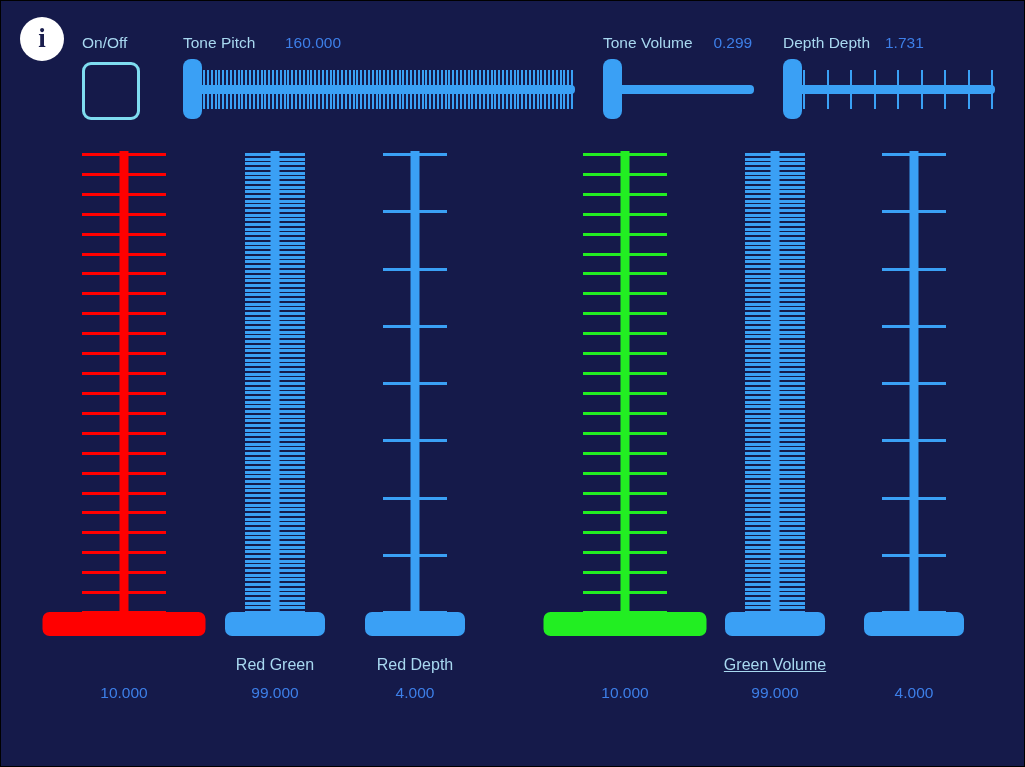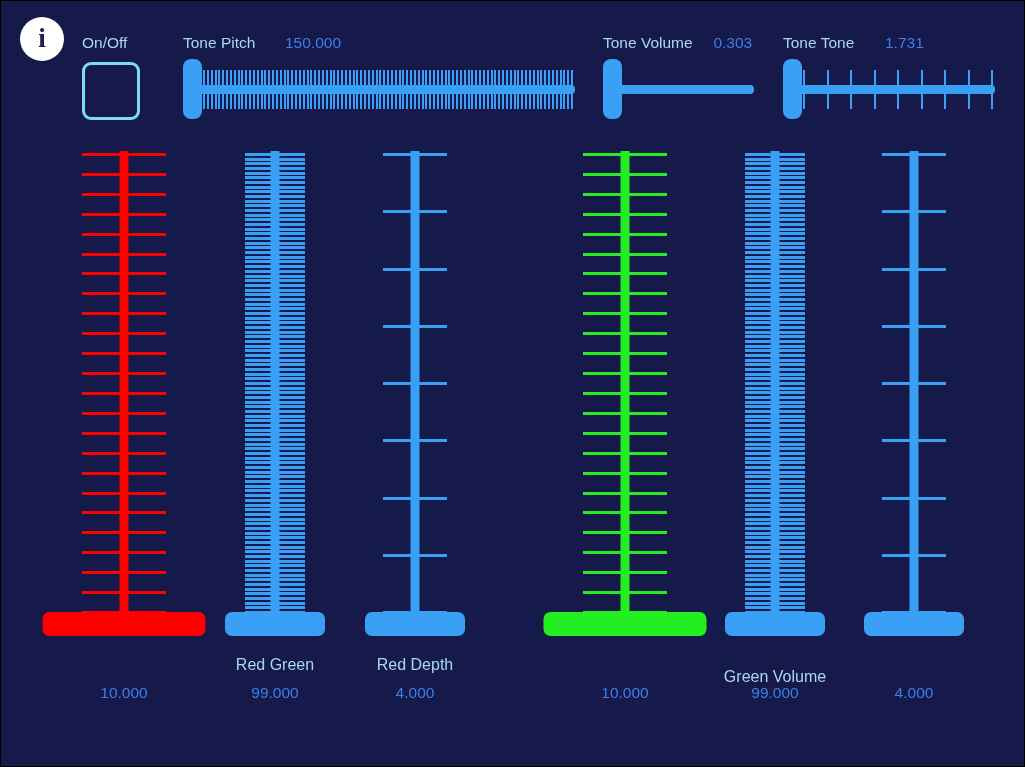--- a/index.html
+++ b/index.html
@@ -176,21 +176,21 @@
 
   <div id="info-icon">
     <span>i</span>
   </div>
 
   <div class="top-label" style="left:81px; top:33px;">On/Off</div>
   <div id="onoff-box"></div>
 
   <div id="top-slider-host">
       <div class="top-label" style="left: 182px; top: 33px;">Tone Pitch</div>
-      <div class="top-value" style="left: 284px; top: 33px;">150.000</div>
+      <div class="top-value" style="left: 284px; top: 33px;">160.000</div>
       <div class="hslider" style="left: 182px; top: 58px; width: 392px;">
         <div class="h-track" style="width: 392px; background: rgb(58, 160, 245);"></div>
         <div class="h-ticks">
           <div class="h-tick up" style="left: 20px; background: rgb(58, 160, 245);"></div>
           <div class="h-tick down" style="left: 20px; background: rgb(58, 160, 245);"></div>
           <div class="h-tick up" style="left: 23.8333px; background: rgb(58, 160, 245);"></div>
           <div class="h-tick down" style="left: 23.8333px; background: rgb(58, 160, 245);"></div>
           <div class="h-tick up" style="left: 27.6667px; background: rgb(58, 160, 245);"></div>
           <div class="h-tick down" style="left: 27.6667px; background: rgb(58, 160, 245);"></div>
           <div class="h-tick up" style="left: 31.5px; background: rgb(58, 160, 245);"></div>
@@ -378,26 +378,26 @@
           <div class="h-tick up" style="left: 380.333px; background: rgb(58, 160, 245);"></div>
           <div class="h-tick down" style="left: 380.333px; background: rgb(58, 160, 245);"></div>
           <div class="h-tick up" style="left: 384.167px; background: rgb(58, 160, 245);"></div>
           <div class="h-tick down" style="left: 384.167px; background: rgb(58, 160, 245);"></div>
           <div class="h-tick up" style="left: 388px; background: rgb(58, 160, 245);"></div>
           <div class="h-tick down" style="left: 388px; background: rgb(58, 160, 245);"></div>
         </div>
         <div class="h-knob" style="left: 0px; background: rgb(58, 160, 245);"></div>
       </div>
       <div class="top-label" style="left: 602px; top: 33px;">Tone Volume</div>
-      <div class="top-value" style="left: 712.4px; top: 33px;">0.303</div>
+      <div class="top-value" style="left: 712.4px; top: 33px;">0.299</div>
       <div class="hslider" style="left: 602px; top: 58px; width: 151px;">
         <div class="h-track" style="width: 151px; background: rgb(58, 160, 245);"></div>
         <div class="h-knob" style="left: 0px; background: rgb(58, 160, 245);"></div>
       </div>
-      <div class="top-label" style="left: 782px; top: 33px;">Tone Tone</div>
+      <div class="top-label" style="left: 782px; top: 33px;">Depth Depth</div>
       <div class="top-value" style="left: 884px; top: 33px;">1.731</div>
       <div class="hslider" style="left: 782px; top: 58px; width: 212px;">
         <div class="h-track" style="width: 212px; background: rgb(58, 160, 245);"></div>
         <div class="h-ticks">
           <div class="h-tick up" style="left: 20px; background: rgb(58, 160, 245);"></div>
           <div class="h-tick down" style="left: 20px; background: rgb(58, 160, 245);"></div>
           <div class="h-tick up" style="left: 43.5px; background: rgb(58, 160, 245);"></div>
           <div class="h-tick down" style="left: 43.5px; background: rgb(58, 160, 245);"></div>
           <div class="h-tick up" style="left: 67px; background: rgb(58, 160, 245);"></div>
           <div class="h-tick down" style="left: 67px; background: rgb(58, 160, 245);"></div>
@@ -966,21 +966,21 @@
             <div class="v-tick right" style="top: 445.98px; width: 26px; right: 55px; background: rgb(58, 160, 245);"></div>
             <div class="v-tick left" style="top: 450.653px; width: 26px; left: 55px; background: rgb(58, 160, 245);"></div>
             <div class="v-tick right" style="top: 450.653px; width: 26px; right: 55px; background: rgb(58, 160, 245);"></div>
             <div class="v-tick left" style="top: 455.327px; width: 26px; left: 55px; background: rgb(58, 160, 245);"></div>
             <div class="v-tick right" style="top: 455.327px; width: 26px; right: 55px; background: rgb(58, 160, 245);"></div>
             <div class="v-tick left" style="top: 460px; width: 26px; left: 55px; background: rgb(58, 160, 245);"></div>
             <div class="v-tick right" style="top: 460px; width: 26px; right: 55px; background: rgb(58, 160, 245);"></div>
           </div>
           <div class="v-knob" style="width: 100px; background: rgb(58, 160, 245);"></div>
         </div>
-        <div class="v-caption" style="top: 517px;">Green Volume</div>
+        <div class="v-caption" style="top: 505px; text-decoration: underline;">Green Volume</div>
         <div class="v-value" style="top: 533px;">99.000</div>
       </div>
       <div class="vslider" style="left: 828px;">
         <div class="v-col">
           <div class="v-track" style="background: rgb(58, 160, 245);"></div>
           <div class="v-ticks">
             <div class="v-tick left" style="top: 2px; width: 28px; left: 53px; background: rgb(58, 160, 245);"></div>
             <div class="v-tick right" style="top: 2px; width: 28px; right: 53px; background: rgb(58, 160, 245);"></div>
             <div class="v-tick left" style="top: 59.25px; width: 28px; left: 53px; background: rgb(58, 160, 245);"></div>
             <div class="v-tick right" style="top: 59.25px; width: 28px; right: 53px; background: rgb(58, 160, 245);"></div>

